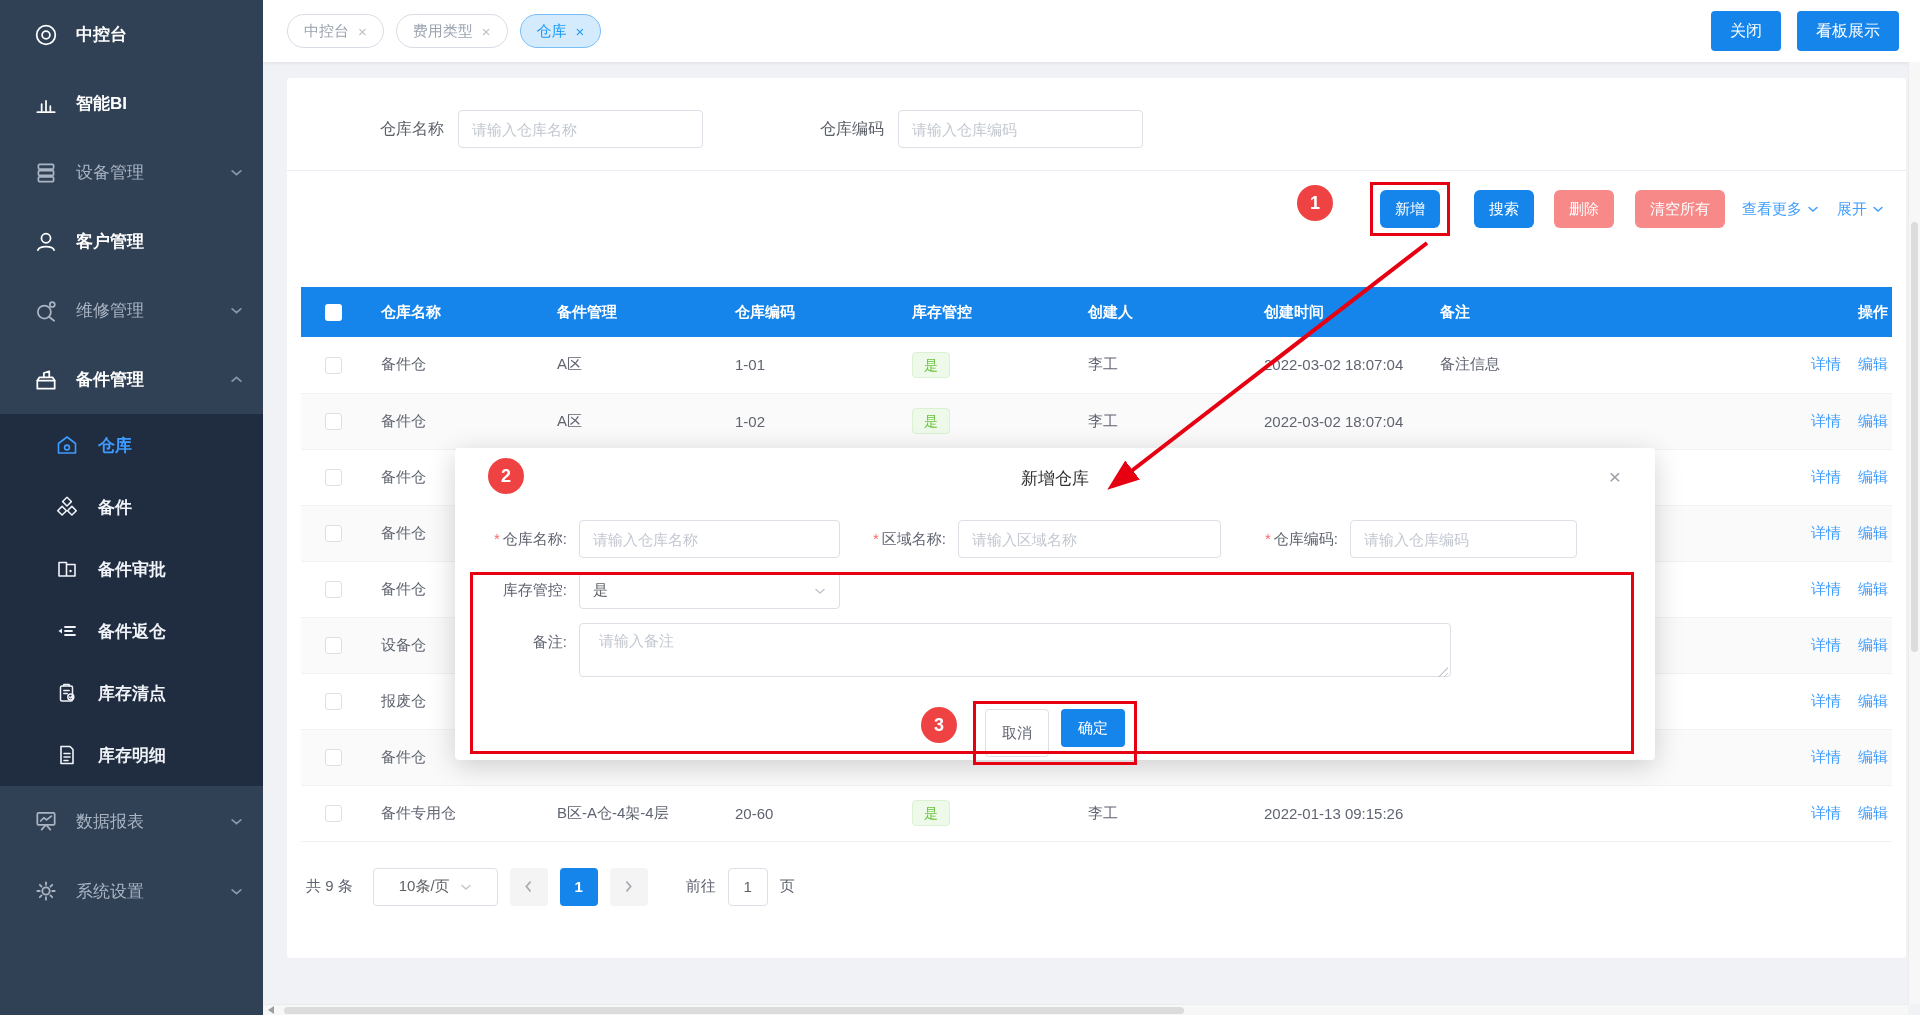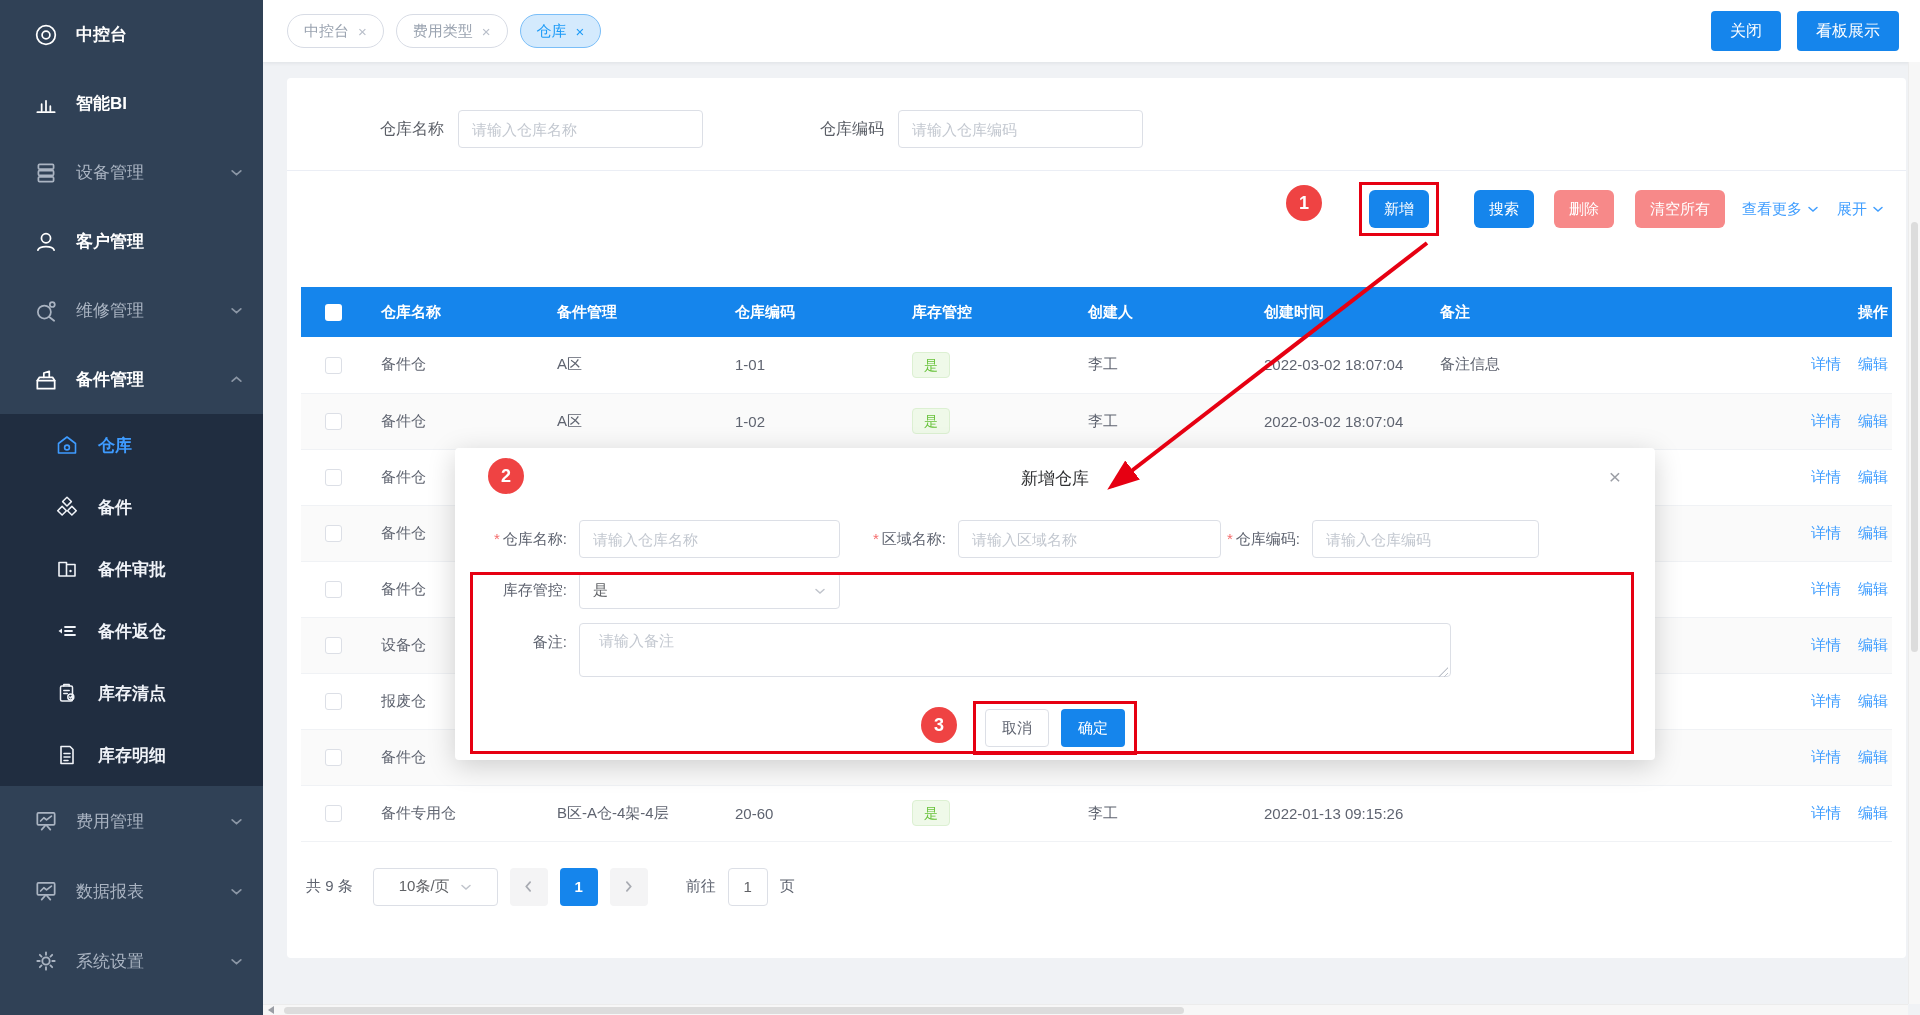--- a/index.html
+++ b/index.html
@@ -39,21 +39,21 @@
   .f-input::placeholder { color:#c3c8d0; }
   .f-gap { margin-left:117px; }
 
   .divider { height:1px; background:#ebeef5; margin-top:22px; }
 
   .action-row { display:flex; align-items:center; justify-content:flex-end; margin-top:16px; height:44px; padding-right:22px; position:relative; }
   .btn-sm { height:38px; padding:0 15px; color:#fff;border-radius:6px; }
   .btn-primary { background:#1585ec; }
   .btn-danger { background:#f78989; }
   .link-btn { color:#409eff; font-size:15px; display:flex; align-items:center; gap:5px; cursor:pointer; text-decoration:none; }
-  .ml27 { margin-left:45px; } .ml20 { margin-left:20px; } .ml21 { margin-left:21px; } .ml17 { margin-left:17px; } .ml18 { margin-left:18px; }
+  .ml27 { margin-left:34px; } .ml20 { margin-left:20px; } .ml21 { margin-left:21px; } .ml17 { margin-left:17px; } .ml18 { margin-left:18px; }
   .add-wrap { position:relative; display:inline-flex; }
 
   
   table.grid { border-collapse:collapse; margin:56px 14px 0; width:1591px; table-layout:fixed; }
   .grid th { background:#1585ec; color:#fff; font-size:15px; font-weight:bold; height:50px; text-align:left; padding-left:18px; }
   .grid th.td-cb, .grid td.td-cb { padding-left:24px; }
   .grid th.td-ops, .grid td.td-ops { text-align:right; padding-right:4px; padding-left:0; }
   .grid td { height:56px; font-size:15px; color:#5f6470; padding-left:18px; border-bottom:1px solid #f0f2f5; background:#fff; }
   .grid tr.striped td { background:#fafafa; }
   .cb { width:17px; height:17px; border:1px solid #dcdfe6; border-radius:3px; background:#fff; display:inline-block; vertical-align:middle; cursor:pointer; }
@@ -79,29 +79,29 @@
   .m-close { position:absolute; right:34px; top:18px; font-size:21px; color:#9b9ea5; cursor:pointer; line-height:1; }
   .m-body { padding:0 20px; position:relative; }
   .m-row { display:flex; align-items:center; }
   .m-row1 { margin-top:12px; }
   .m-row2 { margin-top:14px; }
   .m-row3 { margin-top:14px; align-items:flex-start; }
   .m-label { text-align:right; padding-right:12px; font-size:15px; color:#5f6470; flex:none; }
   .star { color:#f56c6c; margin-right:3px; font-size:15px; }
   .m-input { height:38px; border:1px solid #dcdfe6; border-radius:4px; padding:0 13px; font-size:15px; color:#606266; outline:none; font-family:inherit; }
   .m-input::placeholder, .m-textarea::placeholder { color:#c3c8d0; }
-  .w-lab1 { width:104px; } .w-lab2 { width:89px; margin-left:29px; } .w-lab3 { width:91px; }
+  .w-lab1 { width:104px; } .w-lab2 { width:89px; margin-left:29px; } .w-lab3 { width:91px; margin-left:38px; }
   .w-in1 { width:261px; } .w-in2 { width:263px; } .w-in3 { width:227px; }
   .m-select { width:261px; height:37px; border:1px solid #dcdfe6; border-radius:4px; display:flex; align-items:center; padding:0 13px; font-size:15px; color:#606266; justify-content:space-between; cursor:pointer; }
   .m-textarea { width:872px; height:54px; border:1px solid #dcdfe6; border-radius:4px; padding:8px 19px; font-size:15px; color:#0f172a; resize:none; outline:none; font-family:inherit; position:relative; }
   .ta-wrap { position:relative; }
   .ta-grip { position:absolute; right:3px; bottom:4px; width:10px; height:10px; background:repeating-linear-gradient(135deg,transparent 0 3px,#c0c4cc 3px 4px); clip-path:polygon(100% 0,100% 100%,0 100%); }
   .m-footer { display:flex; justify-content:center; margin-top:28px; }
   .foot-wrap { position:relative; display:inline-flex; gap:12px; }
-  .btn-cancel { height:38px; padding:0 16px; background:#fff; border:1px solid #dcdfe6; border-radius:4px; color:#5f6470; font-size:15px; }
+  .btn-cancel { height:48px; padding:0 16px; background:#fff; border:1px solid #dcdfe6; border-radius:4px; color:#5f6470; font-size:15px; }
   .btn-ok { height:38px; padding:0 17px; background:#1585ec; border-radius:4px; color:#fff; font-size:15px; }
 
   
   .ann-circle { position:absolute; width:36px; height:36px; border-radius:50%; background:#ef4343; color:#fff; font-size:18px; font-weight:bold; display:flex; align-items:center; justify-content:center; z-index:30; }
   .ann-c1 { left:-83px; top:-5px; }
   .ann-c2 { left:33px; top:10px; z-index:31; }
   .ann-c3 { left:-64px; top:-2px; z-index:31; }
   .ann-box { position:absolute; border:3px solid #e60012; z-index:30; }
   .ann-box-add { inset:-8px -10px; }
   .ann-box-fields { left:15px; top:52px; width:1164px; height:182px; z-index:12; }
@@ -248,35 +248,20 @@
       <span class="icon">
           <svg width="24" height="24" viewBox="0 0 24 24" fill="none" stroke="currentColor" stroke-width="1.6" stroke-linecap="round" stroke-linejoin="round">
             <path d="M6 3.5h9l3 3V20.5H6z"></path>
             <path d="M9 10.5h6M9 14h6M9 17.5h4"></path>
           </svg>
         </span>
       <span class="lbl">库存明细</span>
     </div>
   </div>
 
-  <div class="side-item h70">
-    <span class="icon">
-        <svg width="26" height="26" viewBox="0 0 24 24" fill="none" stroke="currentColor" stroke-width="1.6" stroke-linecap="round" stroke-linejoin="round">
-          <rect x="4" y="4.5" width="16" height="11" rx="1"></rect>
-          <path d="M8 20l4-4.5L16 20"></path>
-          <path d="M7 12l3-3 2.5 2L17 7.5"></path>
-        </svg>
-      </span>
-    <span class="lbl">费用管理</span>
-    <span class="chev">
-        <svg width="13" height="13" viewBox="0 0 12 12" fill="none" stroke="currentColor" stroke-width="1.6" stroke-linecap="round">
-          <path d="M2 4.5l4 3.5 4-3.5"></path>
-        </svg>
-      </span>
-  </div>
   <div class="side-item h70">
     <span class="icon">
         <svg width="26" height="26" viewBox="0 0 24 24" fill="none" stroke="currentColor" stroke-width="1.6" stroke-linecap="round" stroke-linejoin="round">
           <rect x="4" y="4.5" width="16" height="11" rx="1"></rect>
           <path d="M8 20l4-4.5L16 20"></path>
           <path d="M7 12l3-3 2.5 2L17 7.5"></path>
         </svg>
       </span>
     <span class="lbl">数据报表</span>
     <span class="chev">

